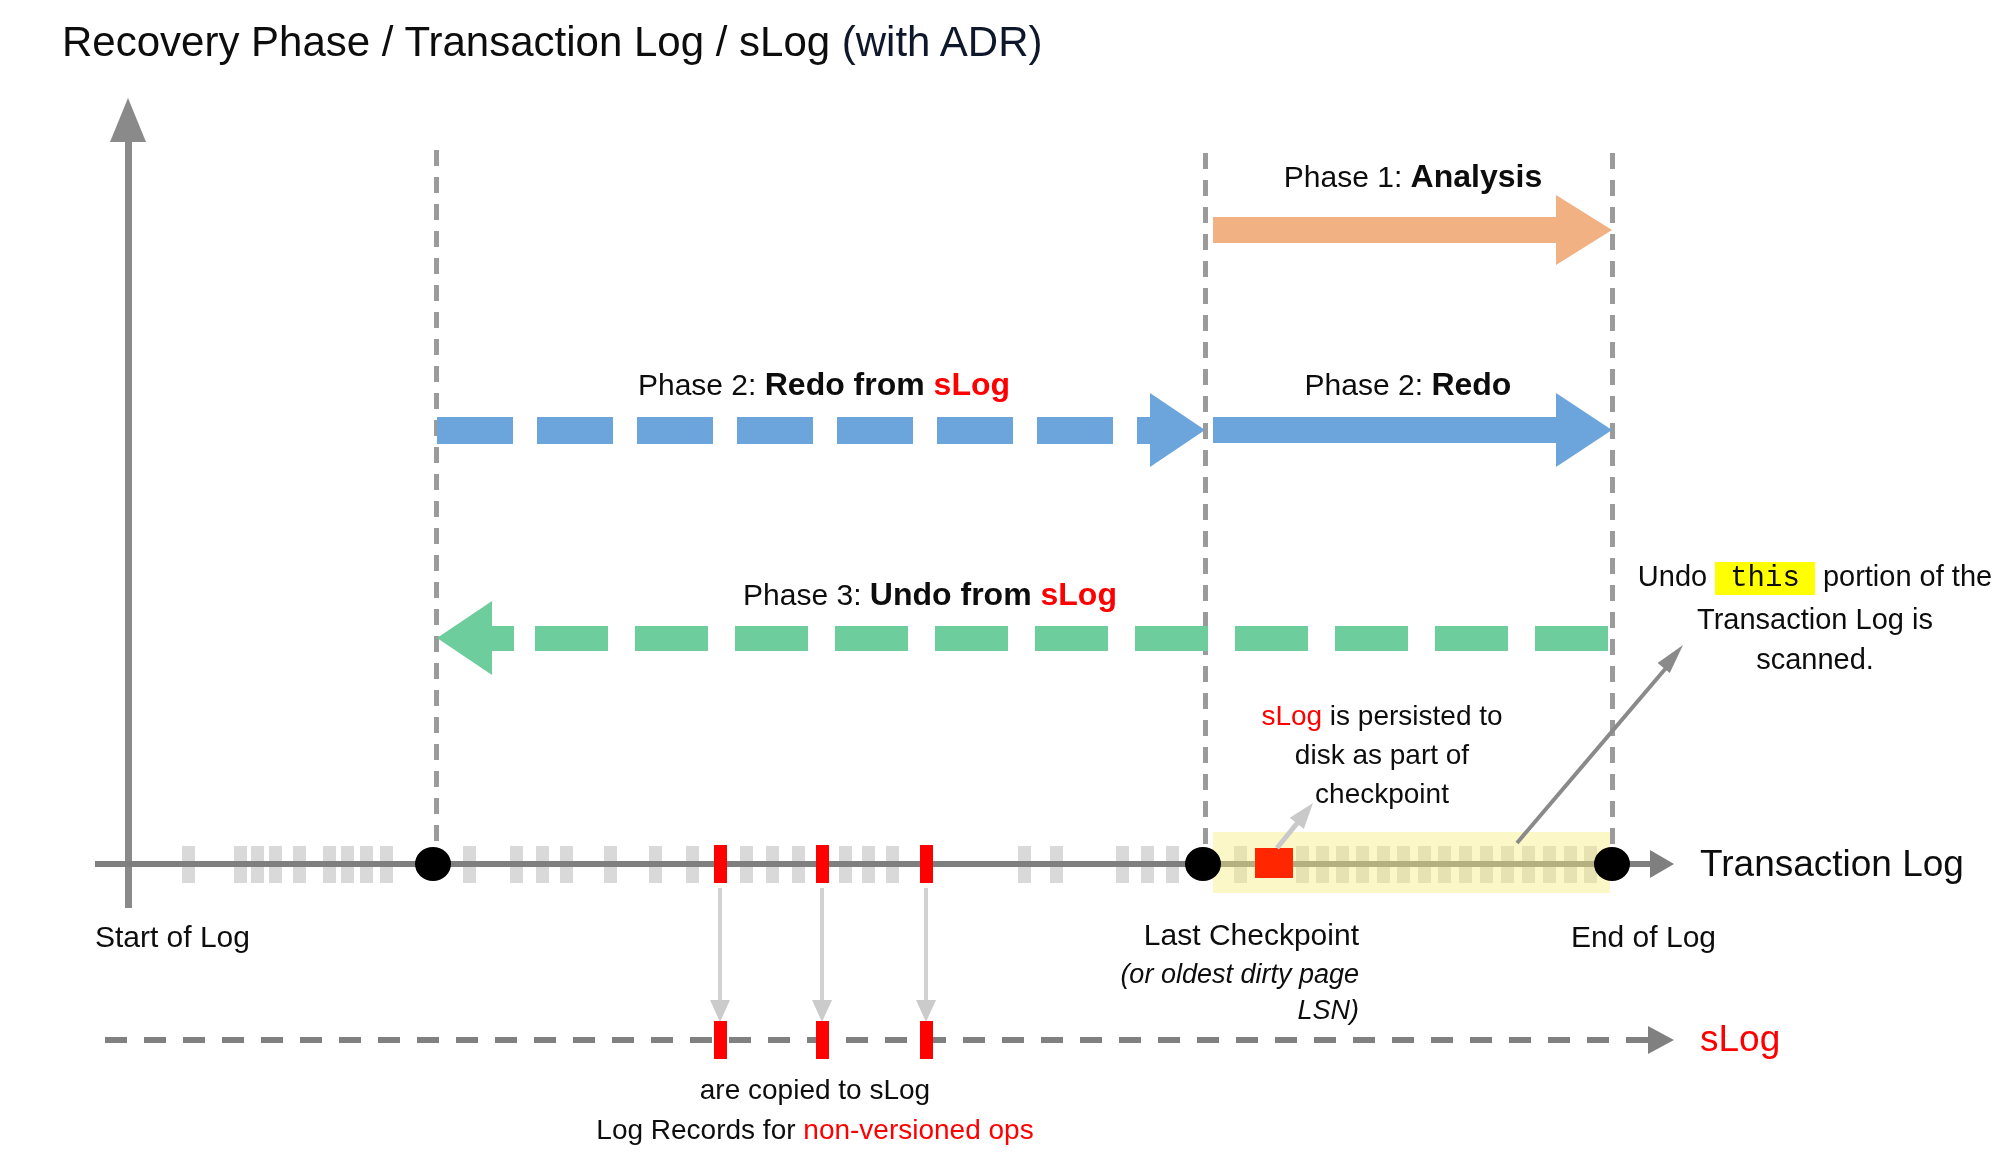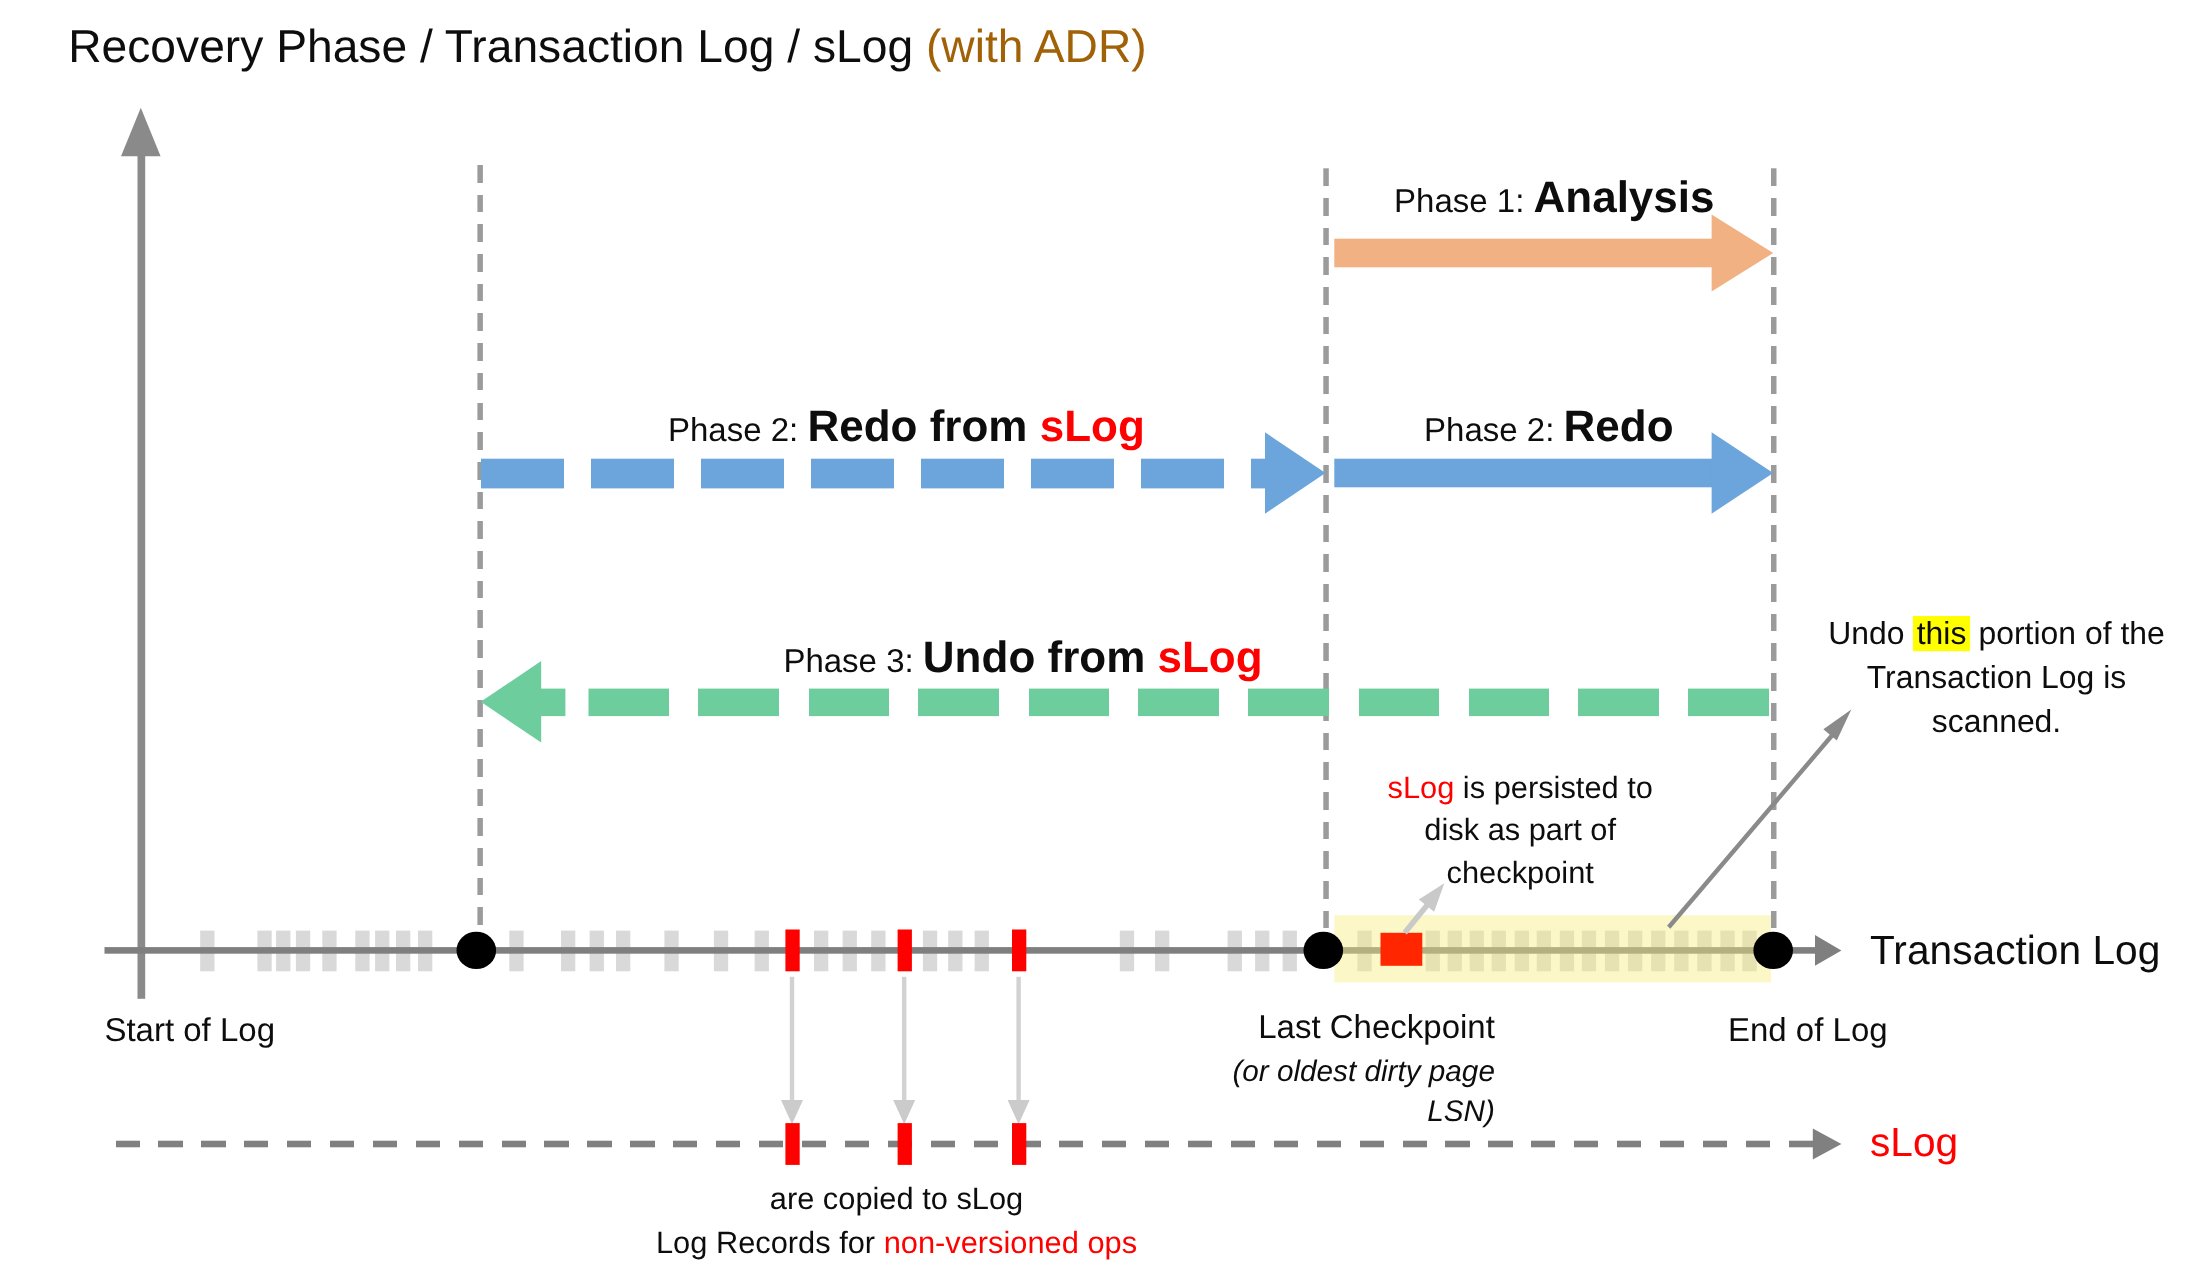--- a/index.html
+++ b/index.html
@@ -1,33 +1,33 @@
 <!DOCTYPE html>
 <html><head>
 <meta charset="utf-8">
 <style>
   html,body{margin:0;padding:0;background:#fff;}
   #stage{position:relative;width:2001px;height:1152px;background:#ffffff;overflow:hidden;
          font-family:"Liberation Sans",sans-serif;color:#0d0d0d;}
   .abs{position:absolute;}
   
   #title{left:62px;top:18px;font-size:42px;letter-spacing:0;white-space:nowrap;}
-  #title .green{color:#a16207;}
+  #title .green{color:#0f172a;}
   
   #vaxis-line{left:125px;top:138px;width:7px;height:770px;background:#8a8a8a;}
   #vaxis-head{left:110px;top:98px;width:0;height:0;border-left:18px solid transparent;
               border-right:18px solid transparent;border-bottom:44px solid #8a8a8a;}
   
   .vdash{width:5px;background:repeating-linear-gradient(180deg,#9b9b9b 0 16px,transparent 16px 27px);}
   #vd-oldest{left:434px;top:150px;height:700px;}
   #vd-checkpoint{left:1203px;top:153px;height:697px;}
   #vd-end{left:1610px;top:153px;height:700px;}
   
   .phase-label{font-size:30px;text-align:center;white-space:nowrap;}
-  .phase-label b{font-size:40px;}
+  .phase-label b{font-size:32px;}
   .red{color:#FF0000;}
   #lbl-p1{left:1213px;top:158px;width:400px;}
   #lbl-p2s{left:544px;top:366px;width:560px;}
   #lbl-p2{left:1258px;top:366px;width:300px;}
   #lbl-p3{left:670px;top:576px;width:520px;}
   
   #p1-body{left:1213px;top:217px;width:345px;height:26px;background:#F2B183;}
   #p1-head{left:1556px;top:195px;width:0;height:0;border-top:35px solid transparent;
            border-bottom:35px solid transparent;border-left:56px solid #F2B183;}
   #p2d-body{left:437px;top:417px;width:713px;height:27px;
@@ -59,21 +59,21 @@
   
   .axis-label{font-size:30px;text-align:right;line-height:42px;}
   #lbl-start{left:30px;top:916px;width:220px;}
   #lbl-oldest{left:235px;top:914px;width:400px;}
   #lbl-checkpoint{left:1059px;top:914px;width:300px;}
   #lbl-checkpoint .ital{font-size:27px;font-style:italic;line-height:36px;}
   #lbl-end{left:1516px;top:916px;width:200px;}
   #lbl-txlog{left:1700px;top:843px;font-size:37px;white-space:nowrap;}
   
   #ann-scanned{left:1635px;top:556px;width:360px;font-size:29px;line-height:40px;text-align:center;}
-  #ann-scanned .hl{background:#FFFF00;padding:0 3px;}
+  #ann-scanned .hl{background:#FFFF00;padding:0 15px;font-family:Liberation Mono, monospace;}
   #ann-persist{left:1232px;top:696px;width:300px;font-size:28px;line-height:39px;text-align:center;}
   
   #slog-line{left:105px;top:1037px;width:1545px;height:6px;
              background:repeating-linear-gradient(90deg,#808080 0 22px,transparent 22px 39px);}
   #slog-head{left:1648px;top:1026px;width:0;height:0;border-top:14px solid transparent;
              border-bottom:14px solid transparent;border-left:26px solid #808080;}
   #slog-label{left:1700px;top:1018px;font-size:37px;color:#FF0000;white-space:nowrap;}
   #slog-red-ticks{left:0;top:1021px;z-index:4;}
   #slog-red-ticks .tick{position:absolute;top:0;width:13px;height:38px;background:#FF0000;}
   

